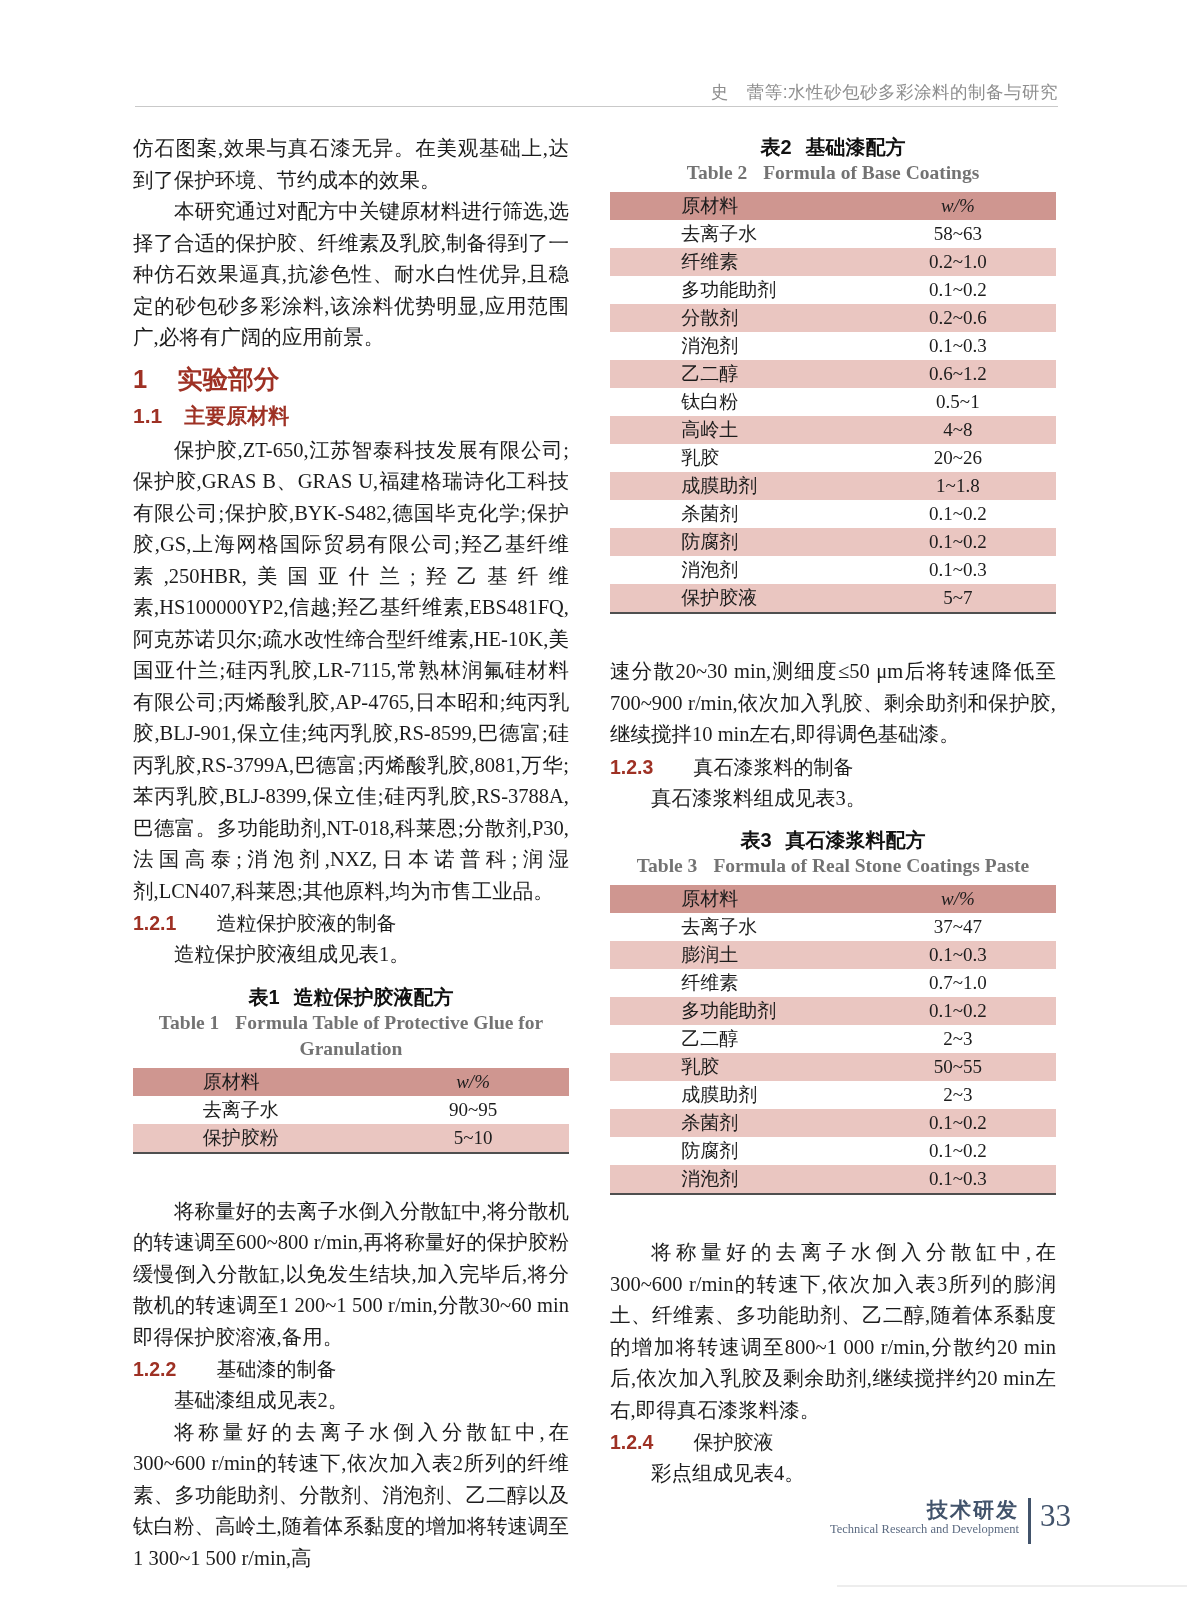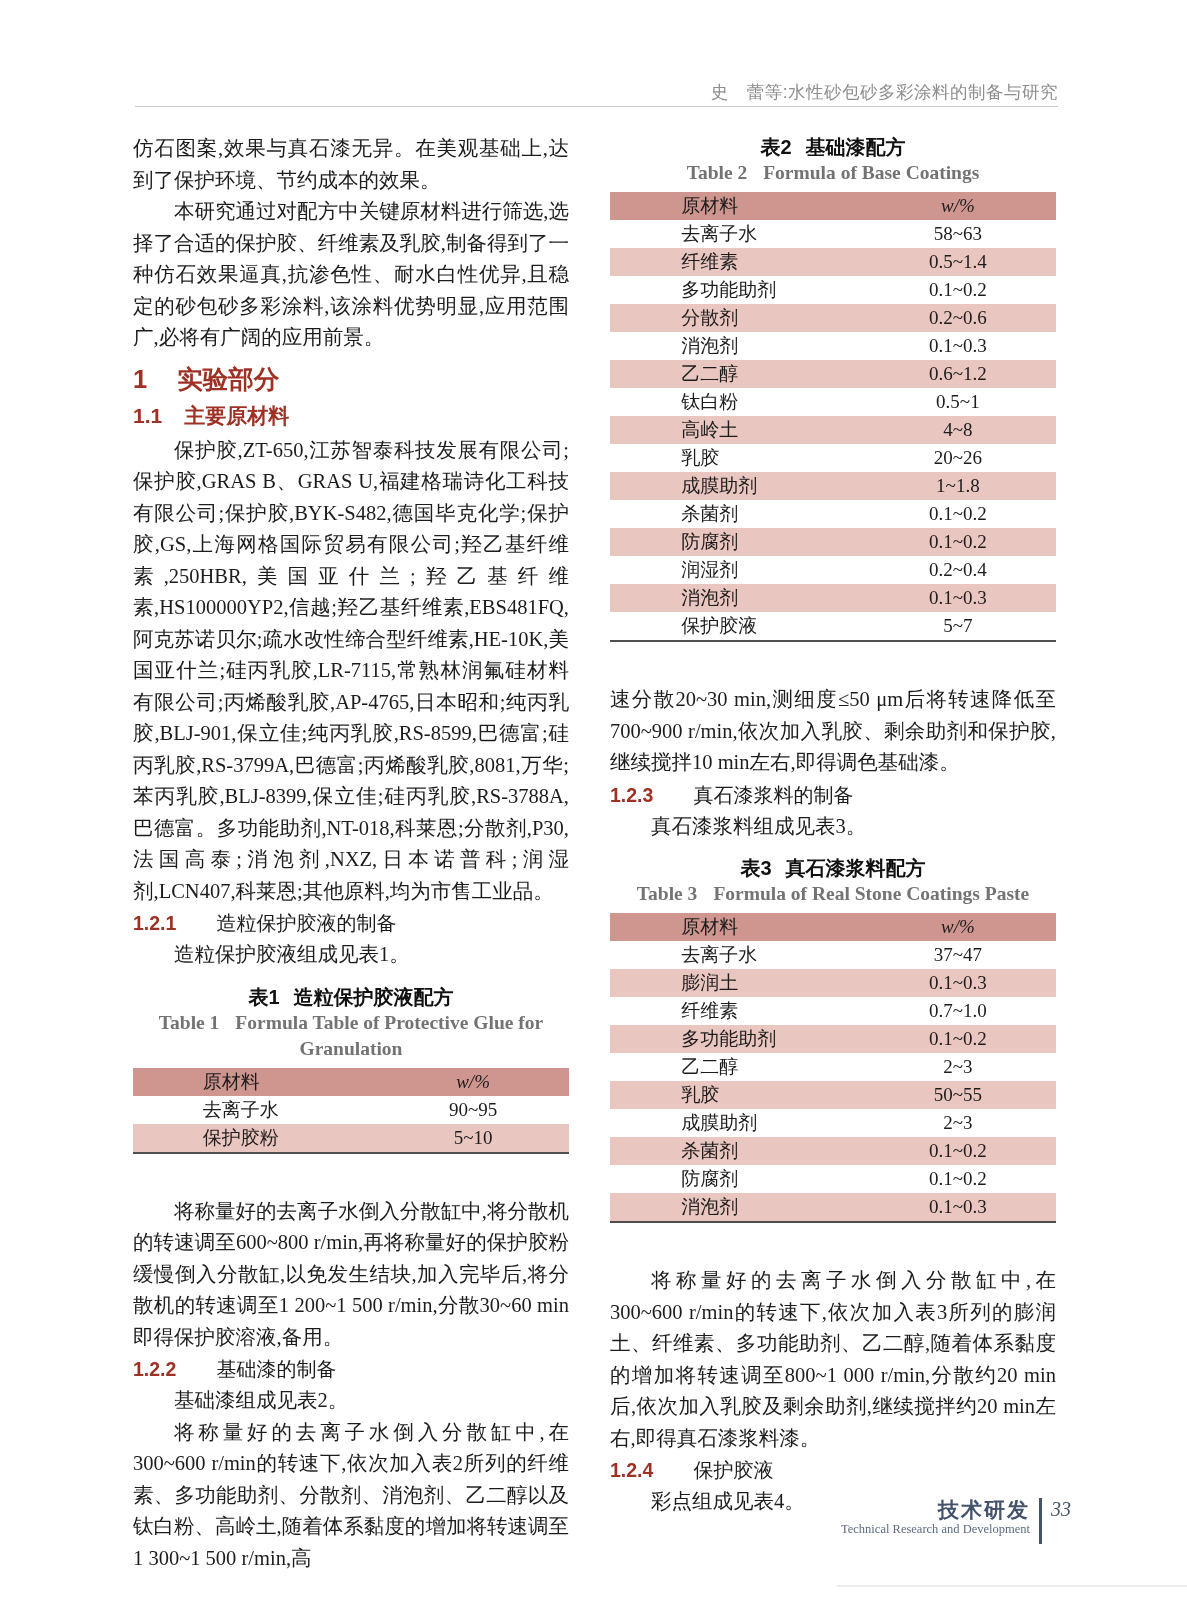--- a/index.html
+++ b/index.html
@@ -89,21 +89,21 @@
     font-weight:bold;font-size:21px;line-height:23px;color:var(--footer-blue);
     letter-spacing:2px;
   }
   .footer-en{
     font-family:"Liberation Serif","DejaVu Serif",serif;
     font-size:12.5px;line-height:16px;color:#5c6b82;
   }
   .footer-bar{width:3px;height:46px;background:var(--footer-blue);margin:0 9px 0 0;}
   .footer-num{
     font-family:"Liberation Serif","DejaVu Serif",serif;
-    font-size:20px;color:var(--footer-blue);font-style:italic;
+    font-size:31px;color:var(--footer-blue);
   }
   .footer-rule{
     position:absolute;top:1585px;left:837px;right:0;height:2px;background:#ededed;
   }
 </style>
 </head>
 <body>
 
 <div class="running-head">史　蕾等:水性砂包砂多彩涂料的制备与研究</div>
 <div class="header-rule"></div>
@@ -186,21 +186,21 @@
           <th class="cell-value col-value">w/%</th>
         </tr>
       </thead>
       <tbody>
           <tr>
             <td class="cell-material">去离子水</td>
             <td class="cell-value">58~63</td>
           </tr>
           <tr>
             <td class="cell-material">纤维素</td>
-            <td class="cell-value">0.5~1.4</td>
+            <td class="cell-value">0.2~1.0</td>
           </tr>
           <tr>
             <td class="cell-material">多功能助剂</td>
             <td class="cell-value">0.1~0.2</td>
           </tr>
           <tr>
             <td class="cell-material">分散剂</td>
             <td class="cell-value">0.2~0.6</td>
           </tr>
           <tr>
@@ -227,24 +227,20 @@
             <td class="cell-material">成膜助剂</td>
             <td class="cell-value">1~1.8</td>
           </tr>
           <tr>
             <td class="cell-material">杀菌剂</td>
             <td class="cell-value">0.1~0.2</td>
           </tr>
           <tr>
             <td class="cell-material">防腐剂</td>
             <td class="cell-value">0.1~0.2</td>
-          </tr>
-          <tr>
-            <td class="cell-material">润湿剂</td>
-            <td class="cell-value">0.2~0.4</td>
           </tr>
           <tr>
             <td class="cell-material">消泡剂</td>
             <td class="cell-value">0.1~0.3</td>
           </tr>
           <tr>
             <td class="cell-material">保护胶液</td>
             <td class="cell-value">5~7</td>
           </tr>
         </tbody>

